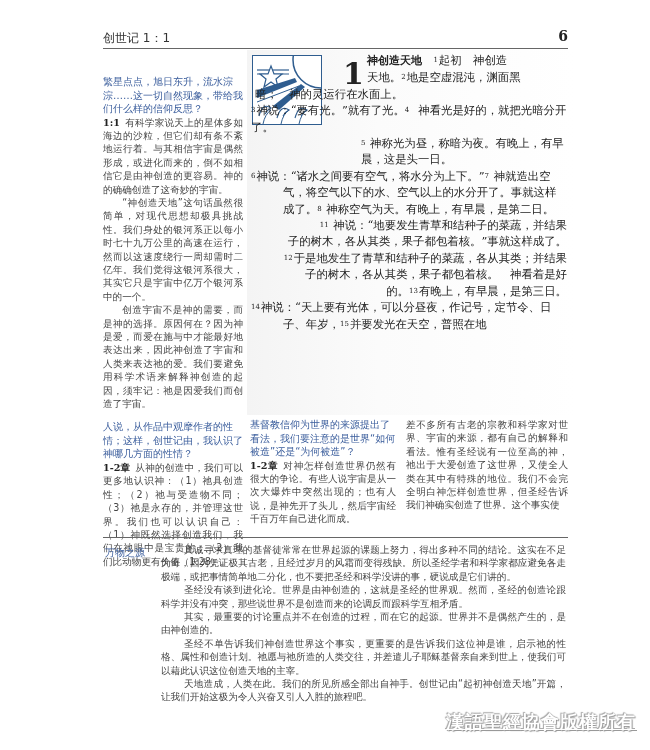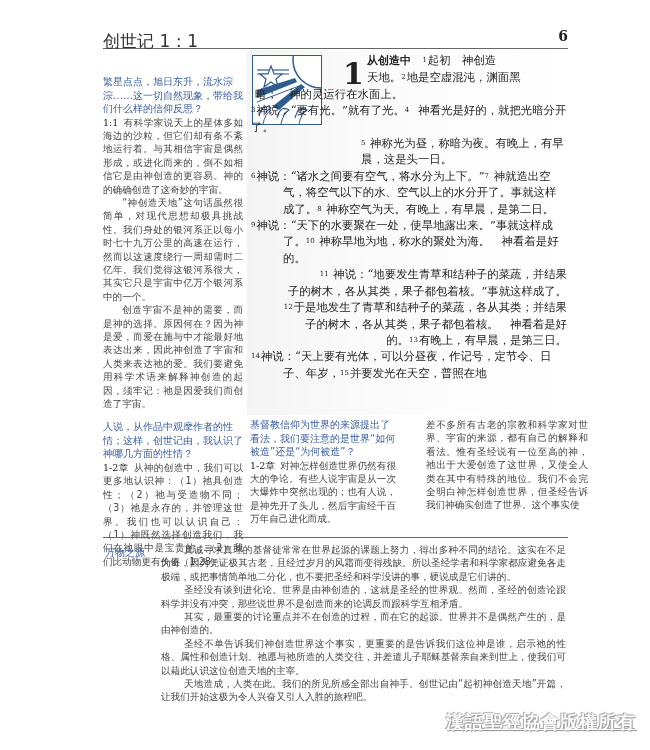--- a/index.html
+++ b/index.html
@@ -1,44 +1,44 @@
 <!DOCTYPE html>
 <html><head>
 <meta charset="utf-8">
 <style>
   html, body { margin:0; padding:0; }
   body { width:650px; height:750px; background:#ffffff; position:relative; overflow:hidden;
          font-family:"DejaVu Sans", sans-serif; color:#333; }
   .page-header { position:absolute; left:103px; top:30px; width:465px; height:18px; border-bottom:1.5px solid #666; }
-  .hdr-title { position:absolute; left:0; top:0; font-size:17px; color:#333;text-align:center; }
+  .hdr-title { position:absolute; left:0; top:0; font-size:12px; color:#333;text-align:center; }
   .hdr-num { position:absolute; right:0; top:-2px; font-family:"DejaVu Serif", serif; font-weight:bold; font-size:14px; color:#222; }
 
   .left-col { position:absolute; left:103px; top:57px; width:140px; font-size:9.6px; line-height:13.4px; color:#444;margin-top:18px; }
   .q { color:#3a5d9c; font-size:10px; line-height:13.5px; margin:0; }
   .p { margin:0; text-align:justify; }
-  .ref { font-family:"DejaVu Serif", serif; font-weight:normal; color:#222; margin-right:5px; }
+  .ref { font-family:"DejaVu Serif", serif; font-weight:bold; color:#222; margin-right:5px; }
   .indent { text-indent:2em; }
   .gap { height:10px; }
 
   .scripture-panel { position:absolute; left:247px; top:50px; width:328px; height:365px;
                      background:linear-gradient(to right, #f4f4f4 0%, #fbfbfb 40%, #ffffff 100%); }
   .emblem { position:absolute; left:5px; top:5px; width:68px; height:68px; border:1.5px solid #2f5d8f; background:#fff; }
   .emblem svg { width:100%; height:100%; }
   .scripture { position:absolute; left:4px; top:2px; width:316px; font-family:"DejaVu Serif", serif;
                font-size:11.4px; line-height:16.4px; color:#222; }
   .chap-num { position:absolute; left:96px; top:6px; font-family:"DejaVu Serif", serif; font-weight:bold; font-size:30px; color:#222; }
   .vs { display:block; }
   .vs-indent { padding-left:116px; }
   .v-hang { padding-left:32px; text-indent:-32px; }
   .v-hang2 { padding-left:32px;text-align:right; }
   .sup { font-size:7px; vertical-align:top; margin-right:1px; }
   .heading { font-family:"DejaVu Sans", sans-serif; font-weight:bold; font-size:11px; }
 
   .mid-col { position:absolute; left:250px; top:418px; width:146px; font-size:9.6px; line-height:13.4px; color:#444; }
-  .right-col { position:absolute; left:426px; top:418px; width:162px; font-size:9.6px; line-height:13.4px; color:#444; text-align:justify; }
+  .right-col { position:absolute; left:406px; top:418px; width:162px; font-size:9.6px; line-height:13.4px; color:#444; text-align:justify; }
 
   .essay-rule { position:absolute; left:103px; top:537px; width:465px; border-top:1.5px solid #666; }
   .essay-label { position:absolute; left:105px; top:546px; font-size:10px; color:#3a5d9c;font-family:Liberation Mono, monospace; }
   .essay { position:absolute; left:161px; top:543px; width:405px; font-size:9.6px; line-height:13.4px; color:#444; }
   .essay p { margin:0; text-indent:2.4em; text-align:justify; }
 
   .watermark { position:absolute; right:14px; bottom:16px; font-size:18px; font-weight:bold; color:#ffffff;
                letter-spacing:1px; text-shadow:0 0 1px #888, 1px 1px 1px #999, -1px -1px 1px #aaa;text-decoration:underline; }
 </style>
 </head>
@@ -69,27 +69,26 @@
       <polygon points="18,10 21,18 29,18 23,23 25,31 18,26 11,31 13,23 7,18 15,18" fill="#fff" stroke="#2f5d8f" stroke-width="1.2"></polygon>
       <polygon points="4,34 42,22 44,26 4,42" fill="#2f5d8f"></polygon>
       <polygon points="20,50 48,28 52,31 26,54" fill="#2f5d8f"></polygon>
       <line x1="4" y1="46" x2="46" y2="30" stroke="#2f5d8f" stroke-width="1"></line>
       <path d="M6,60 q4,-14 12,-8 q-4,2 -6,6 M24,62 q4,-14 12,-8 q-4,2 -6,6 M42,62 q4,-14 12,-8 q-4,2 -6,6" fill="none" stroke="#2f5d8f" stroke-width="1.1"></path>
       <path d="M10,68 q2,-10 8,-14 M28,68 q2,-10 8,-14 M46,68 q2,-10 8,-14" fill="none" stroke="#2f5d8f" stroke-width="1"></path>
     </svg>
   </div>
   <div class="chap-num">1</div>
   <div class="scripture">
-    <span class="vs vs-indent"><span class="heading">从创造中</span>　<sup class="sup">1</sup><span>起初　神创造</span></span>
+    <span class="vs vs-indent"><span class="heading">神创造天地</span>　<sup class="sup">1</sup><span>起初　神创造</span></span>
     <span class="vs vs-indent"><span>天地。</span><sup class="sup">2</sup><span>地是空虚混沌，渊面黑</span></span>
     <span class="vs" style="padding-left:4px"><span>暗；　神的灵运行在水面上。</span></span>
     <span class="vs" style="padding-left:0"><sup class="sup">3</sup><span>神说：“要有光。”就有了光。</span><sup class="sup">4</sup><span style="margin-left:8px">神看光是好的，就把光暗分开了。</span></span>
     <span class="vs" style="padding-left:110px"><sup class="sup">5</sup> <span>神称光为昼，称暗为夜。有晚上，有早晨，这是头一日。</span></span>
     <span class="vs v-hang"><sup class="sup">6</sup><span>神说：“诸水之间要有空气，将水分为上下。”</span><sup class="sup">7</sup> <span>神就造出空气，将空气以下的水、空气以上的水分开了。事就这样成了。</span><sup class="sup">8</sup> <span>神称空气为天。有晚上，有早晨，是第二日。</span></span>
-    <span class="vs v-hang"><sup class="sup">9</sup><span>神说：“天下的水要聚在一处，使旱地露出来。”事就这样成了。</span><sup class="sup">10</sup> <span>神称旱地为地，称水的聚处为海。　神看着是好的。</span></span>
     <span class="vs v-hang2" style="text-indent:3em"><sup class="sup">11</sup> <span>神说：“地要发生青草和结种子的菜蔬，并结果子的树木，各从其类，果子都包着核。”事就这样成了。</span><sup class="sup">12</sup><span>于是地发生了青草和结种子的菜蔬，各从其类；并结果子的树木，各从其类，果子都包着核。　神看着是好的。</span><sup class="sup">13</sup><span>有晚上，有早晨，是第三日。</span></span>
     <span class="vs v-hang"><sup class="sup">14</sup><span>神说：“天上要有光体，可以分昼夜，作记号，定节令、日子、年岁，</span><sup class="sup">15</sup><span>并要发光在天空，普照在地</span></span>
   </div>
 </div>
 
 <div class="mid-col">
   <p class="q">基督教信仰为世界的来源提出了看法，我们要注意的是世界“如何被造”还是“为何被造”？</p>
   <p class="p"><span class="ref">1-2章</span><span>对神怎样创造世界仍然有很大的争论。有些人说宇宙是从一次大爆炸中突然出现的；也有人说，是神先开了头儿，然后宇宙经千百万年自己进化而成。</span></p>
 </div>
 

